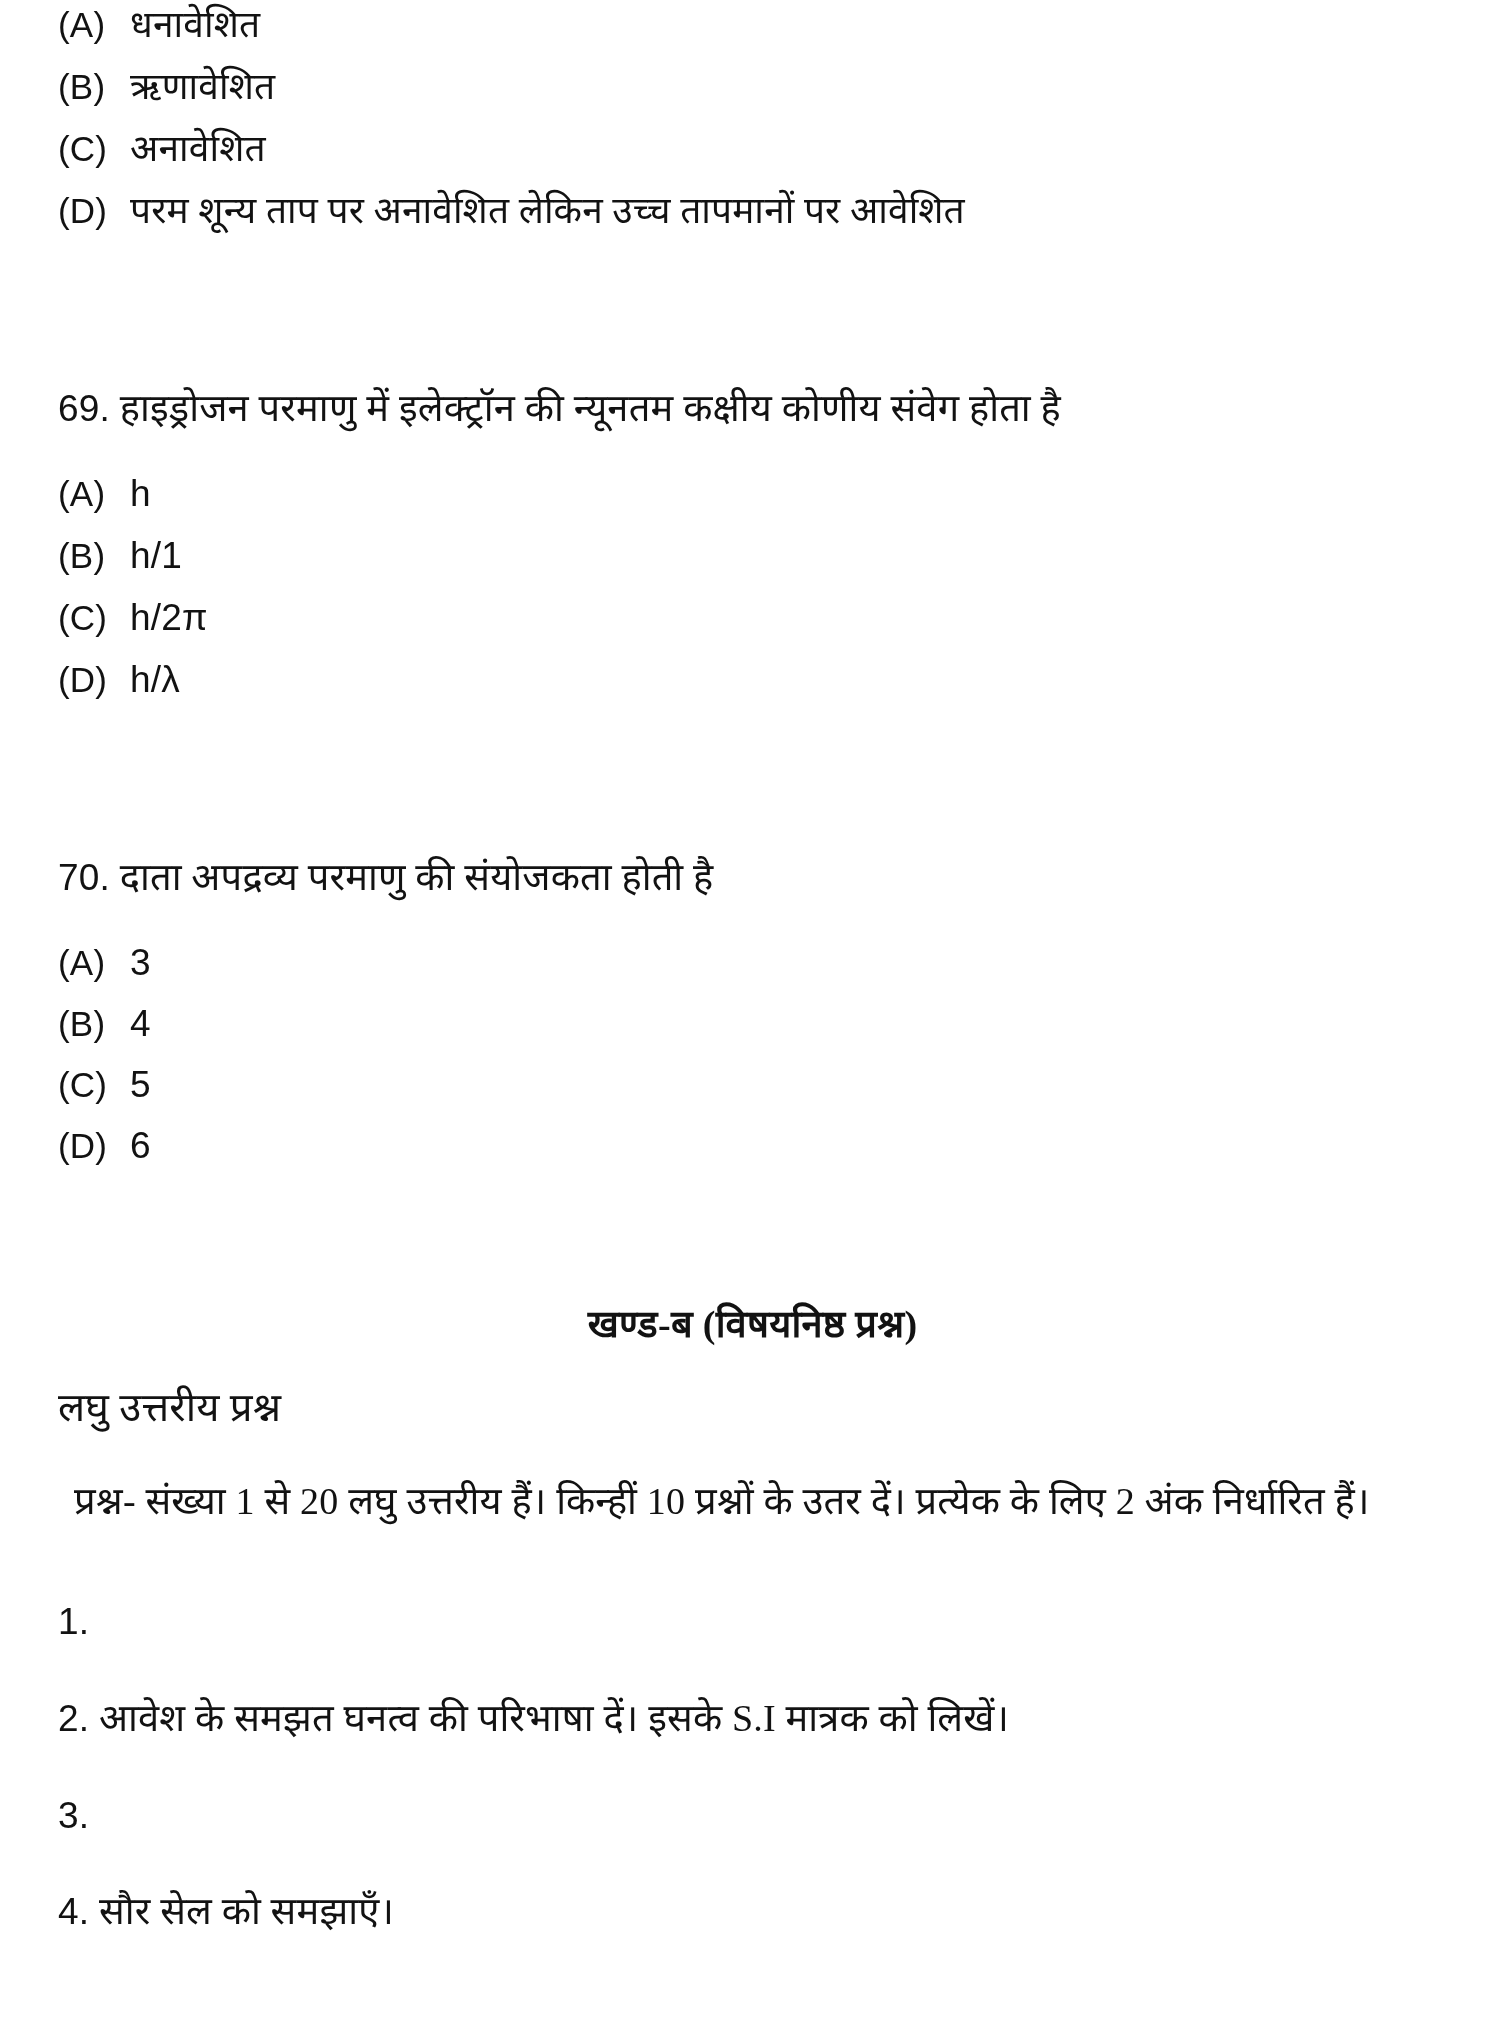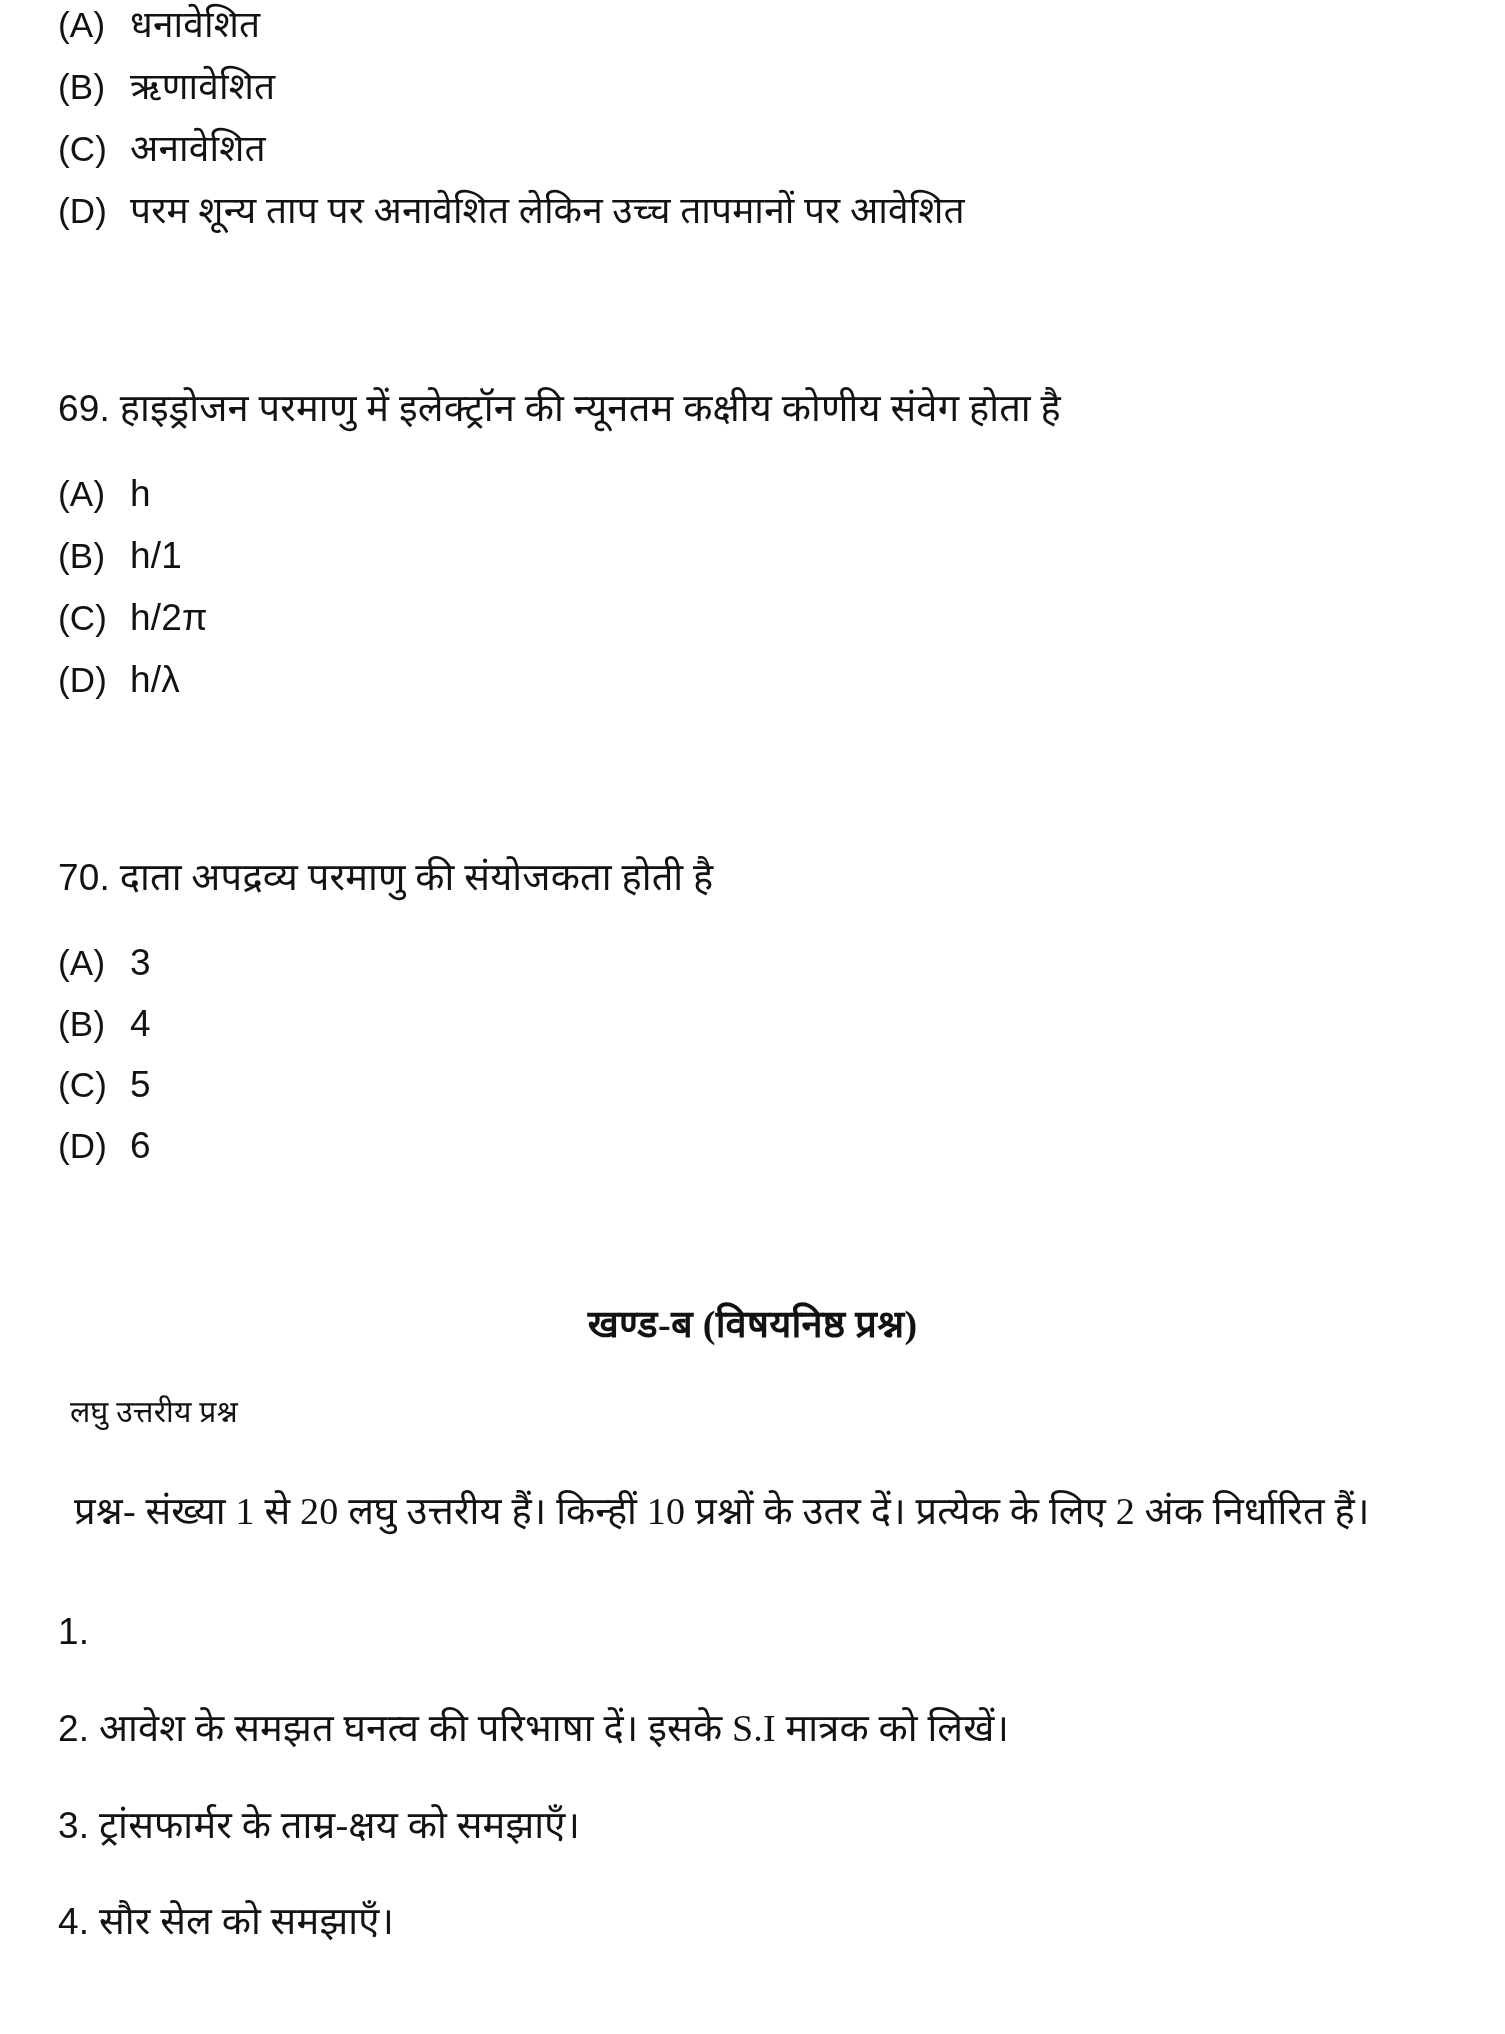--- a/index.html
+++ b/index.html
@@ -69,22 +69,22 @@
 
   .section-head {
     text-align: center;
     font-weight: bold;
     font-size: 38px;
     letter-spacing: 0.3px;
     margin: 4px;
   }
 
   .sub-head {
-    font-size: 30px;
-    margin: 12px;
+    font-size: 40px;
+    margin: 0;
     letter-spacing: 0.2px;
   }
 
   .instruction {
     font-size: 38px;
     line-height: 1.42;
     margin: 16px;
     letter-spacing: 0.2px;
     max-width: 1345px;
     text-align: justify;
@@ -224,21 +224,20 @@
       <span class="q-num">2.</span>
       <span>&nbsp;</span>
       <span>आवेश के समझत घनत्व की परिभाषा दें। इसके S.I मात्रक को लिखें।</span>
     </p>
 
     <div class="gap-sm"></div>
 
     <p class="short-q line">
       <span class="q-num">3.</span>
       <span>&nbsp;</span>
-      <span>ट्रांसफार्मर के ताम्र-क्षय को समझाएँ।</span>
     </p>
 
     <div class="gap-sm"></div>
 
     <p class="short-q line">
       <span class="q-num">4.</span>
       <span>&nbsp;</span>
       <span>सौर सेल को समझाएँ।</span>
     </p>
 

